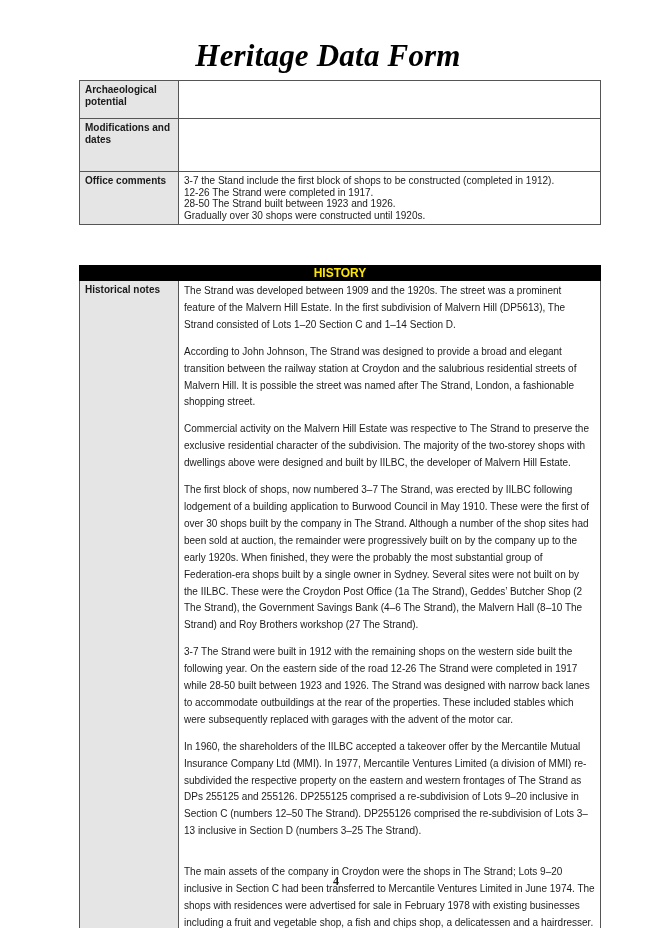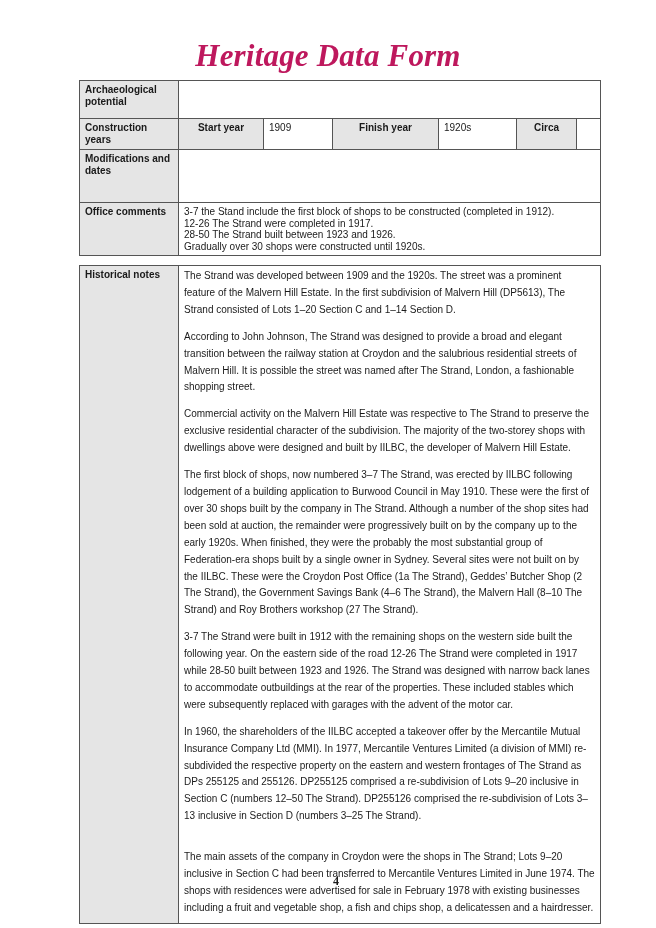--- a/index.html
+++ b/index.html
@@ -1,20 +1,20 @@
 <!DOCTYPE html>
 <html><head>
 <meta charset="utf-8">
 <style>
   html, body { margin: 0; padding: 0; background: #ffffff; }
   body { width: 656px; height: 928px; position: relative; overflow: hidden;
          font-family: "Liberation Sans", sans-serif; color: #1a1a1a; }
   .title { position: absolute; left: 0; top: 38px; width: 656px; text-align: center;
            font-family: "Liberation Serif", serif; font-weight: bold; font-style: italic;
-           font-size: 31px; line-height: 36px; color: #be185d; letter-spacing: 0.2px; }
+           font-size: 31px; line-height: 36px; color: #000000; letter-spacing: 0.2px; }
   table { border-collapse: collapse; position: absolute; left: 79px; width: 521px; table-layout: fixed; }
   td { border: 1px solid #555; vertical-align: top; padding: 3px 5px; font-size: 10px; line-height: 12px; }
   td.label { background: #e5e5e5; font-weight: bold; }
   td.center { text-align: center; }
   td.value { font-family: "Liberation Sans Narrow", "Liberation Sans", sans-serif; font-size: 10px; }
   #t1 { top: 80px; }
   #t2 { top: 265px; }
   .hdr td { background: #000; color: #ffe600; text-align: center; font-weight: bold; font-size: 12px;
             line-height: 13px; padding: 1px 0 0 0; border: 1px solid #000; }
   .notes p { margin: 0 0 10px 0; font-size: 10px; line-height: 16.9px; }
@@ -36,29 +36,20 @@
     <col style="width:106px">
       <col style="width:78px">
       <col style="width:60px">
       <col style="width:24px">
   </colgroup>
   <tbody>
       <tr style="height:38px">
     <td class="label">Archaeological potential</td>
     <td colspan="6"></td>
   </tr>
-  <tr style="height:26px">
-    <td class="label">Construction years</td>
-    <td class="label center">Start year</td>
-    <td class="value">1909</td>
-    <td class="label center">Finish year</td>
-    <td class="value">1920s</td>
-    <td class="label center">Circa</td>
-    <td></td>
-  </tr>
   <tr style="height:53px">
     <td class="label">Modifications and dates</td>
     <td colspan="6"></td>
   </tr>
   <tr style="height:52px">
     <td class="label">Office comments</td>
     <td colspan="6" class="comments">
       <div>3-7 the Stand include the first block of shops to be constructed (completed in 1912).</div>
       <div>12-26 The Strand were completed in 1917.</div>
       <div>28-50 The Strand built between 1923 and 1926.</div>
@@ -67,20 +58,23 @@
   </tr>
 </tbody>
   </table>
 
 <table id="t2">
   <colgroup>
       <col style="width:99px">
       <col style="width:422px">
     </colgroup>
   <tbody>
+      <tr class="hdr">
+    <td colspan="2">HISTORY</td>
+  </tr>
   <tr>
     <td class="label">Historical notes</td>
     <td class="notes" style="padding:2px 5px 6px 5px;">
       <p>The Strand was developed between 1909 and the 1920s. The street was a prominent feature of the Malvern Hill Estate. In the first subdivision of Malvern Hill (DP5613), The Strand consisted of Lots 1–20 Section C and 1–14 Section D.</p>
       <p>According to John Johnson, The Strand was designed to provide a broad and elegant transition between the railway station at Croydon and the salubrious residential streets of Malvern Hill. It is possible the street was named after The Strand, London, a fashionable shopping street.</p>
       <p>Commercial activity on the Malvern Hill Estate was respective to The Strand to preserve the exclusive residential character of the subdivision. The majority of the two-storey shops with dwellings above were designed and built by IILBC, the developer of Malvern Hill Estate.</p>
       <p>The first block of shops, now numbered 3–7 The Strand, was erected by IILBC following lodgement of a building application to Burwood Council in May 1910. These were the first of over 30 shops built by the company in The Strand. Although a number of the shop sites had been sold at auction, the remainder were progressively built on by the company up to the early 1920s. When finished, they were the probably the most substantial group of Federation-era shops built by a single owner in Sydney. Several sites were not built on by the IILBC. These were the Croydon Post Office (1a The Strand), Geddes’ Butcher Shop (2 The Strand), the Government Savings Bank (4–6 The Strand), the Malvern Hall (8–10 The Strand) and Roy Brothers workshop (27 The Strand).</p>
       <p>3-7 The Strand were built in 1912 with the remaining shops on the western side built the following year. On the eastern side of the road 12-26 The Strand were completed in 1917 while 28-50 built between 1923 and 1926. The Strand was designed with narrow back lanes to accommodate outbuildings at the rear of the properties. These included stables which were subsequently replaced with garages with the advent of the motor car.</p>
       <p>In 1960, the shareholders of the IILBC accepted a takeover offer by the Mercantile Mutual Insurance Company Ltd (MMI). In 1977, Mercantile Ventures Limited (a division of MMI) re-subdivided the respective property on the eastern and western frontages of The Strand as DPs 255125 and 255126. DP255125 comprised a re-subdivision of Lots 9–20 inclusive in Section C (numbers 12–50 The Strand). DP255126 comprised the re-subdivision of Lots 3–13 inclusive in Section D (numbers 3–25 The Strand).</p>
       <p>The main assets of the company in Croydon were the shops in The Strand; Lots 9–20 inclusive in Section C had been transferred to Mercantile Ventures Limited in June 1974.  The shops with residences were advertised for sale in February 1978 with existing businesses including a fruit and vegetable shop, a fish and chips shop, a delicatessen and a hairdresser.</p>

